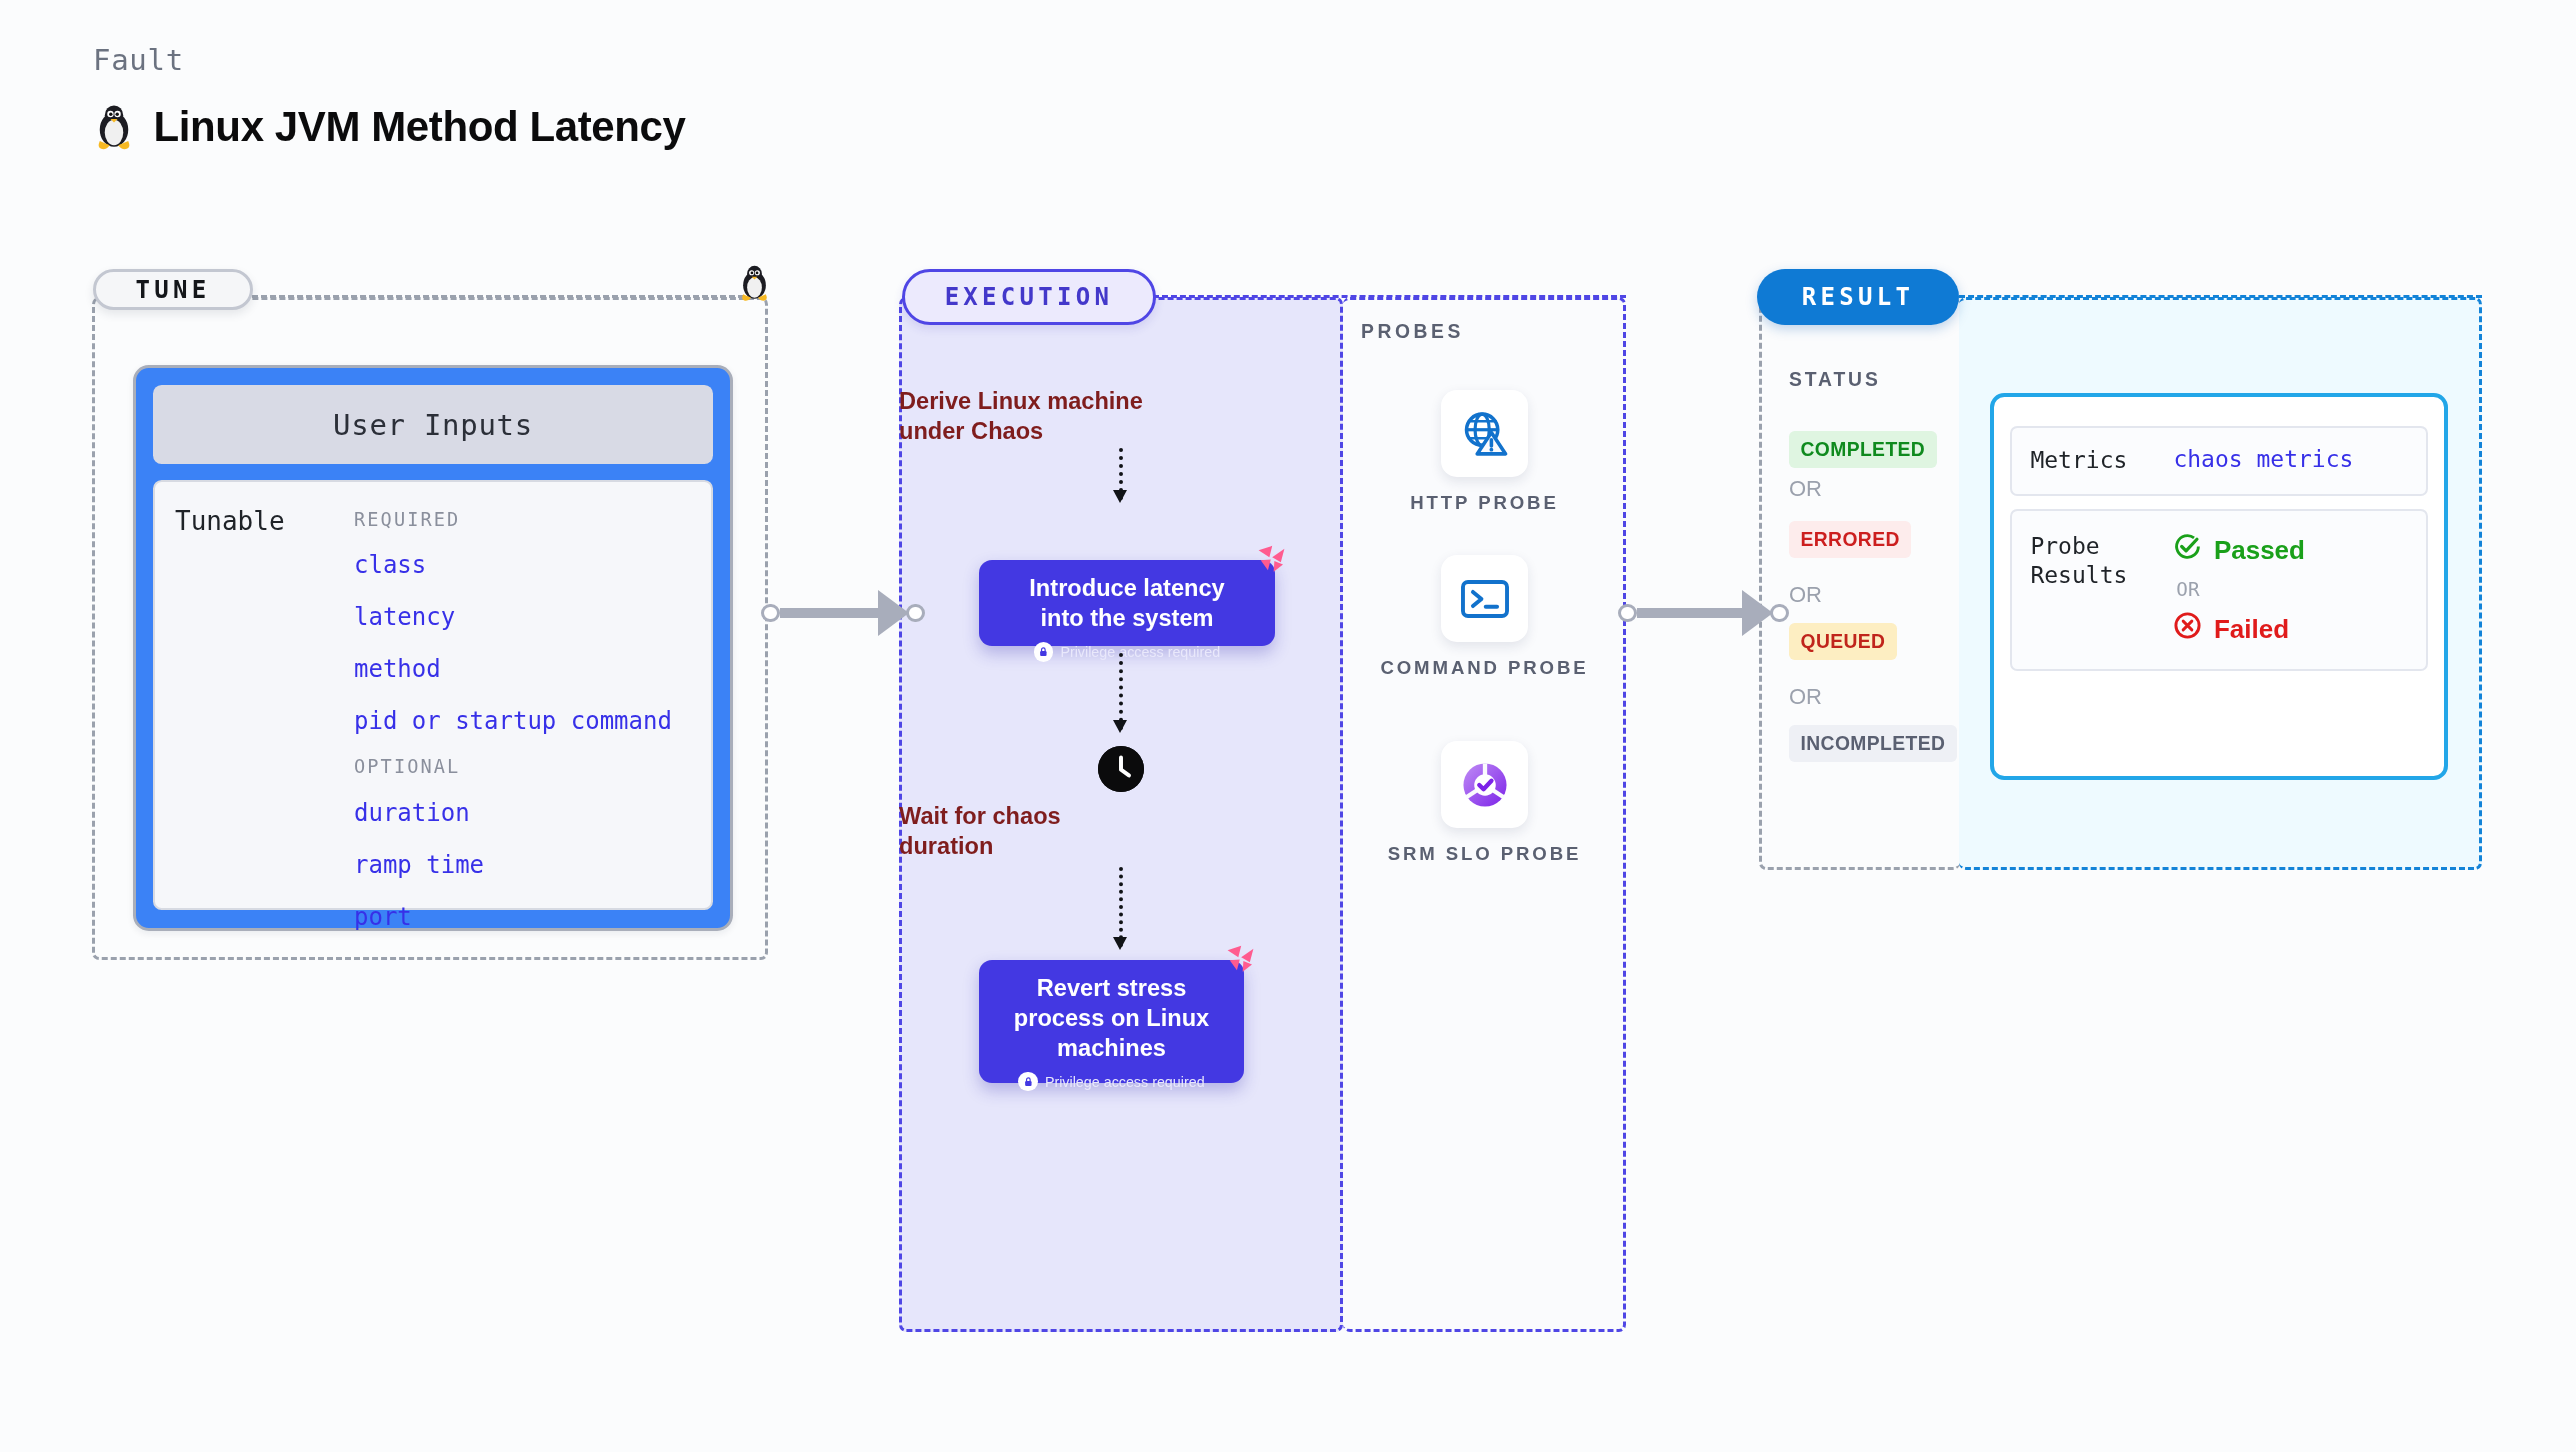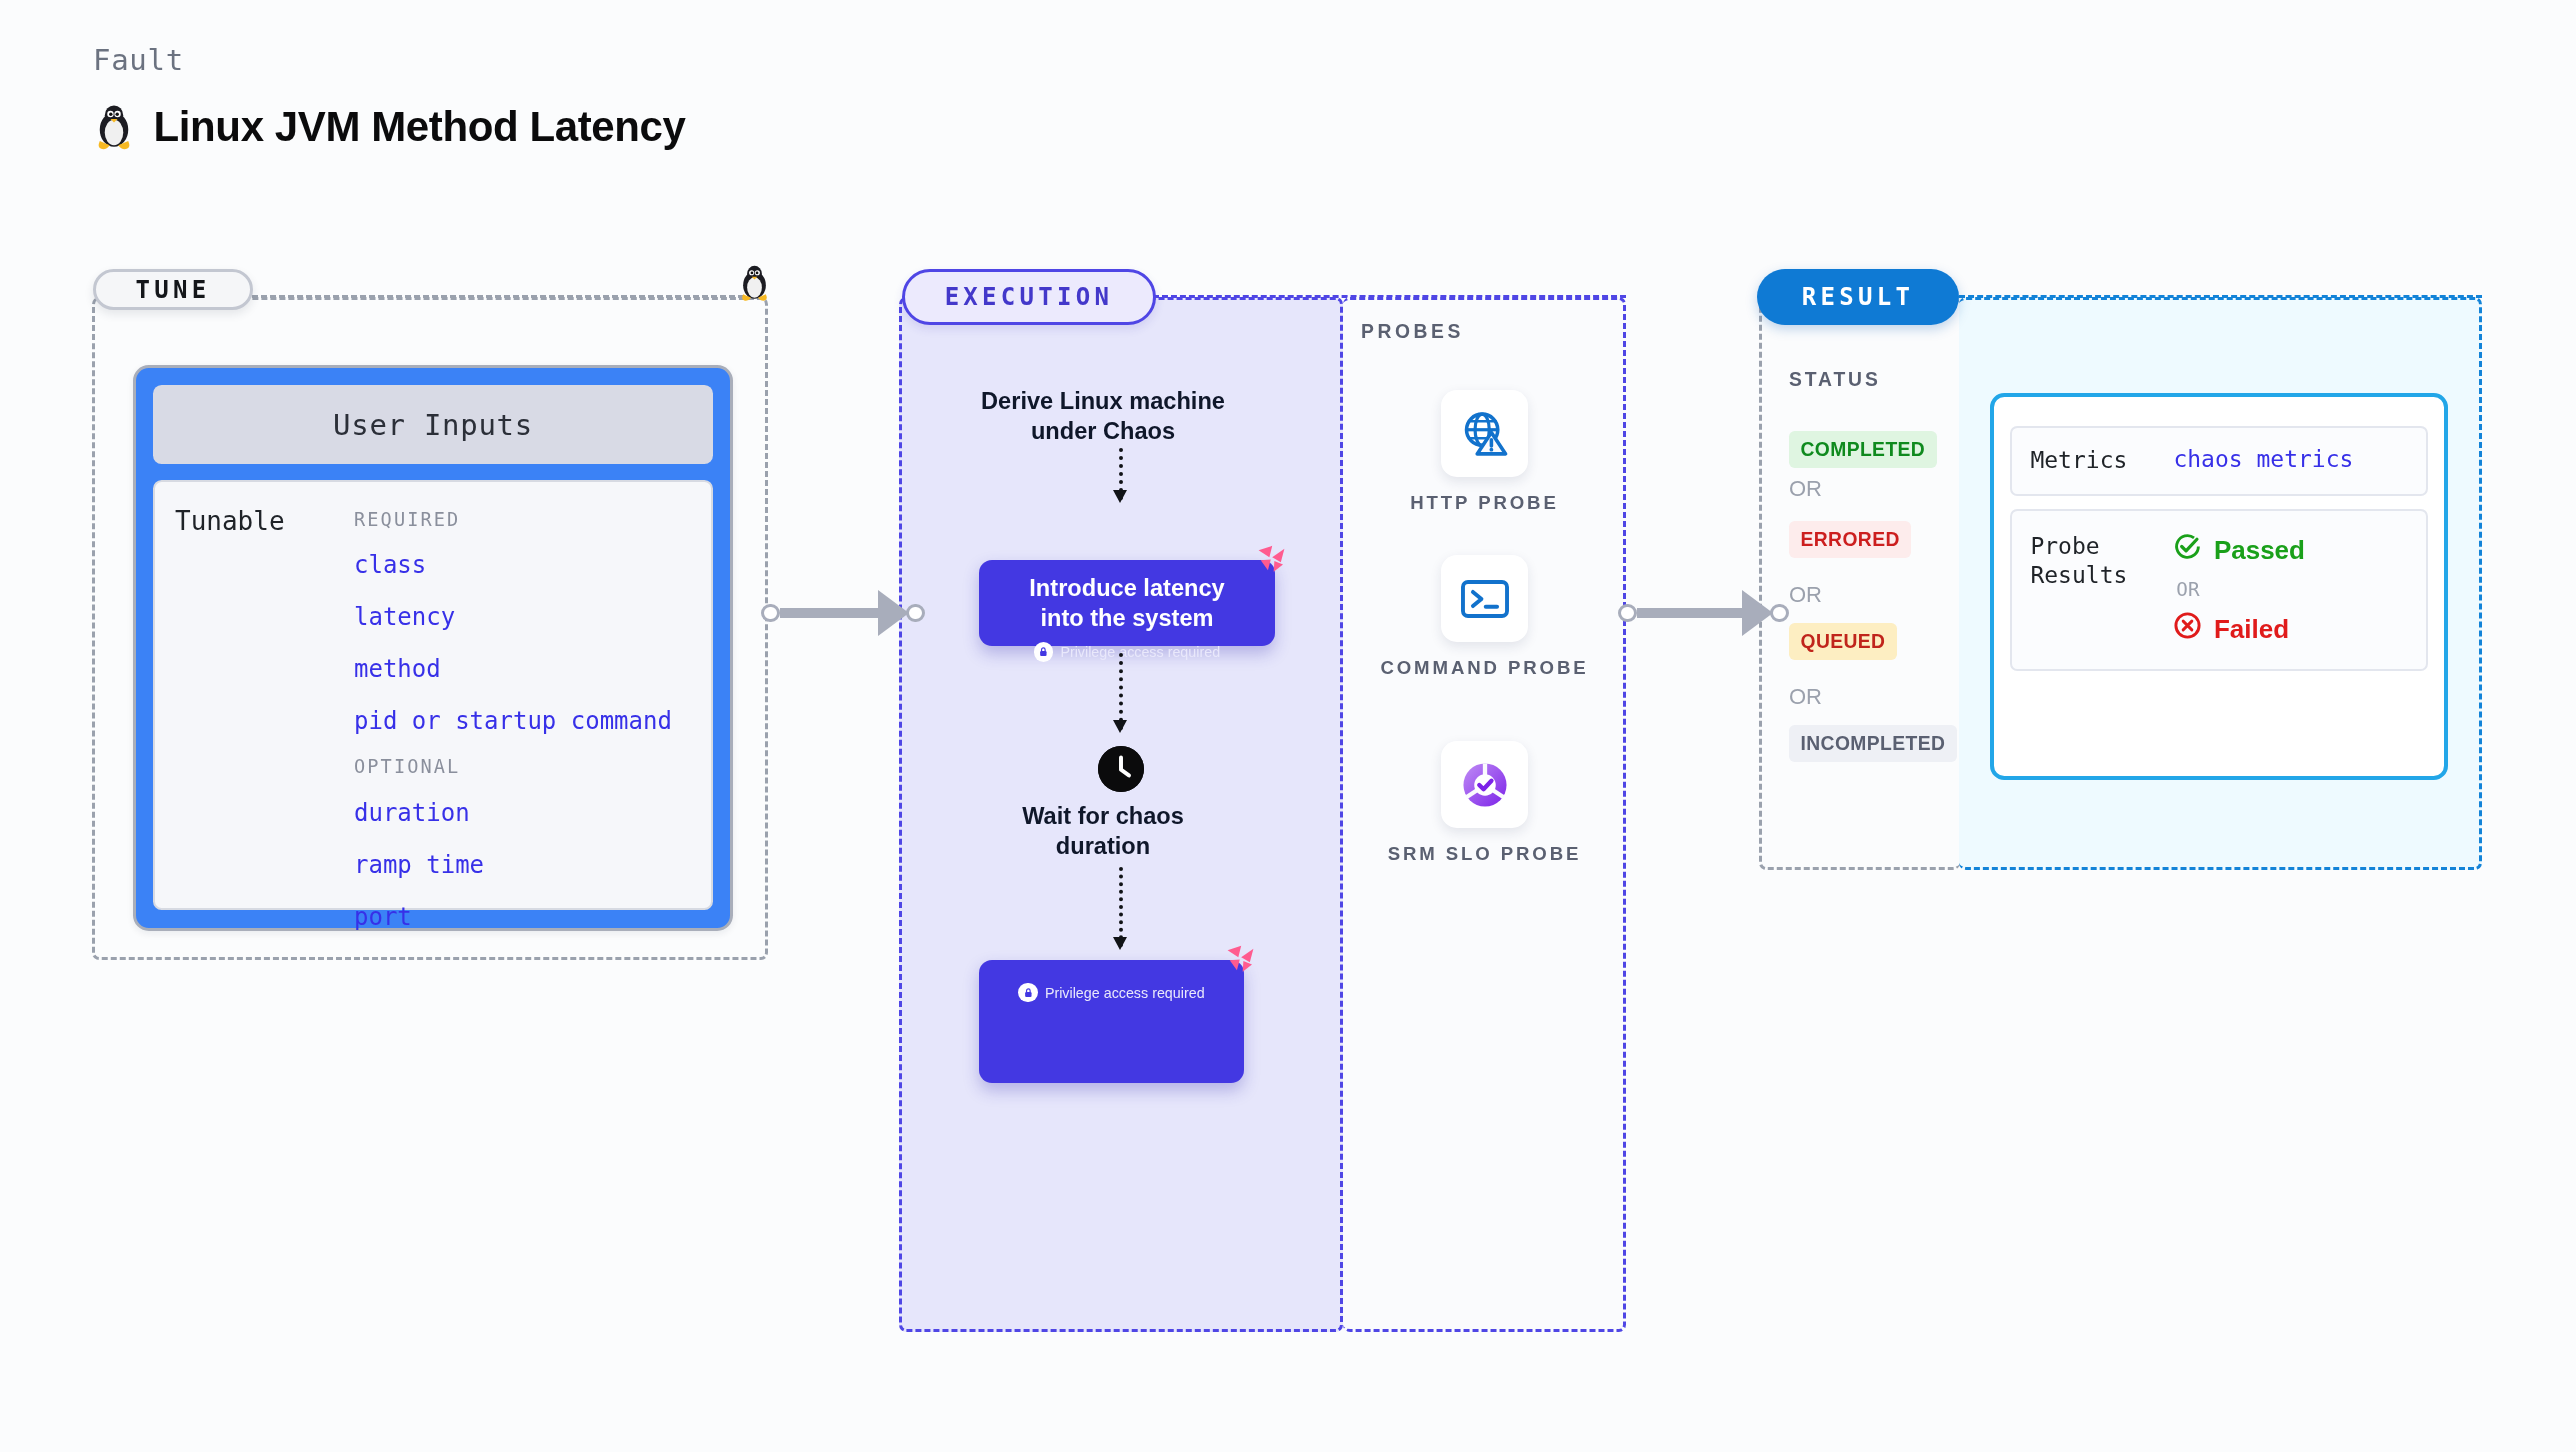--- a/index.html
+++ b/index.html
@@ -157,24 +157,23 @@
     box-shadow: 0 4.3px 10px rgba(60,50,180,0.12);
   }
   #exec-connector {
     position: absolute; left: 1153px; top: 295px; width: 473px; height: 0;
     border-top: 3.6px dashed #4f46e5;
   }
 
   .exec-step-text {
     position: absolute;
     width: 408px;
-    text-align: center;
     font-size: 23.6px;
     font-weight: bold;
-    color: #0f172a;
+    color: #7f1d1d;
     line-height: 1.26;
   }
   .dotted-arrow {
     position: absolute;
     width: 0;
     border-left: 4.3px dotted #111317;
   }
   .dotted-arrow::after {
     content: "";
     position: absolute;
@@ -448,20 +447,23 @@
     <path d="M32 16 V33 L43 41" stroke="#fff" stroke-width="5.5" fill="none" stroke-linecap="round" stroke-linejoin="round"></path>
   </svg>
 </div>
 <div class="exec-step-text" style="left:899px; top:802px;">
   <span style="white-space:pre-line">Wait for chaos
 duration</span>
 </div>
 <div class="dotted-arrow" style="left:1119px; top:867px; height:80px;"></div>
 
 <div class="purple-box" style="left:979px; top:960px; width:265px; height:123px;">
+  <div class="pb-title" style="white-space:pre-line">Revert stress
+process on Linux
+machines</div>
   <div class="pb-sub">
     <span class="lock-badge">
       <svg width="10.7" height="11.5" viewBox="0 0 15 16">
           <rect x="3" y="7" width="9" height="7" rx="1.6" fill="#4338e2"></rect>
           <path d="M5 7 V5.2 a2.5 2.5 0 0 1 5 0 V7" stroke="#4338e2" stroke-width="1.7" fill="none"></path>
         </svg>
     </span>
     <span>Privilege access required</span>
   </div>
   <span class="harness-mark">

